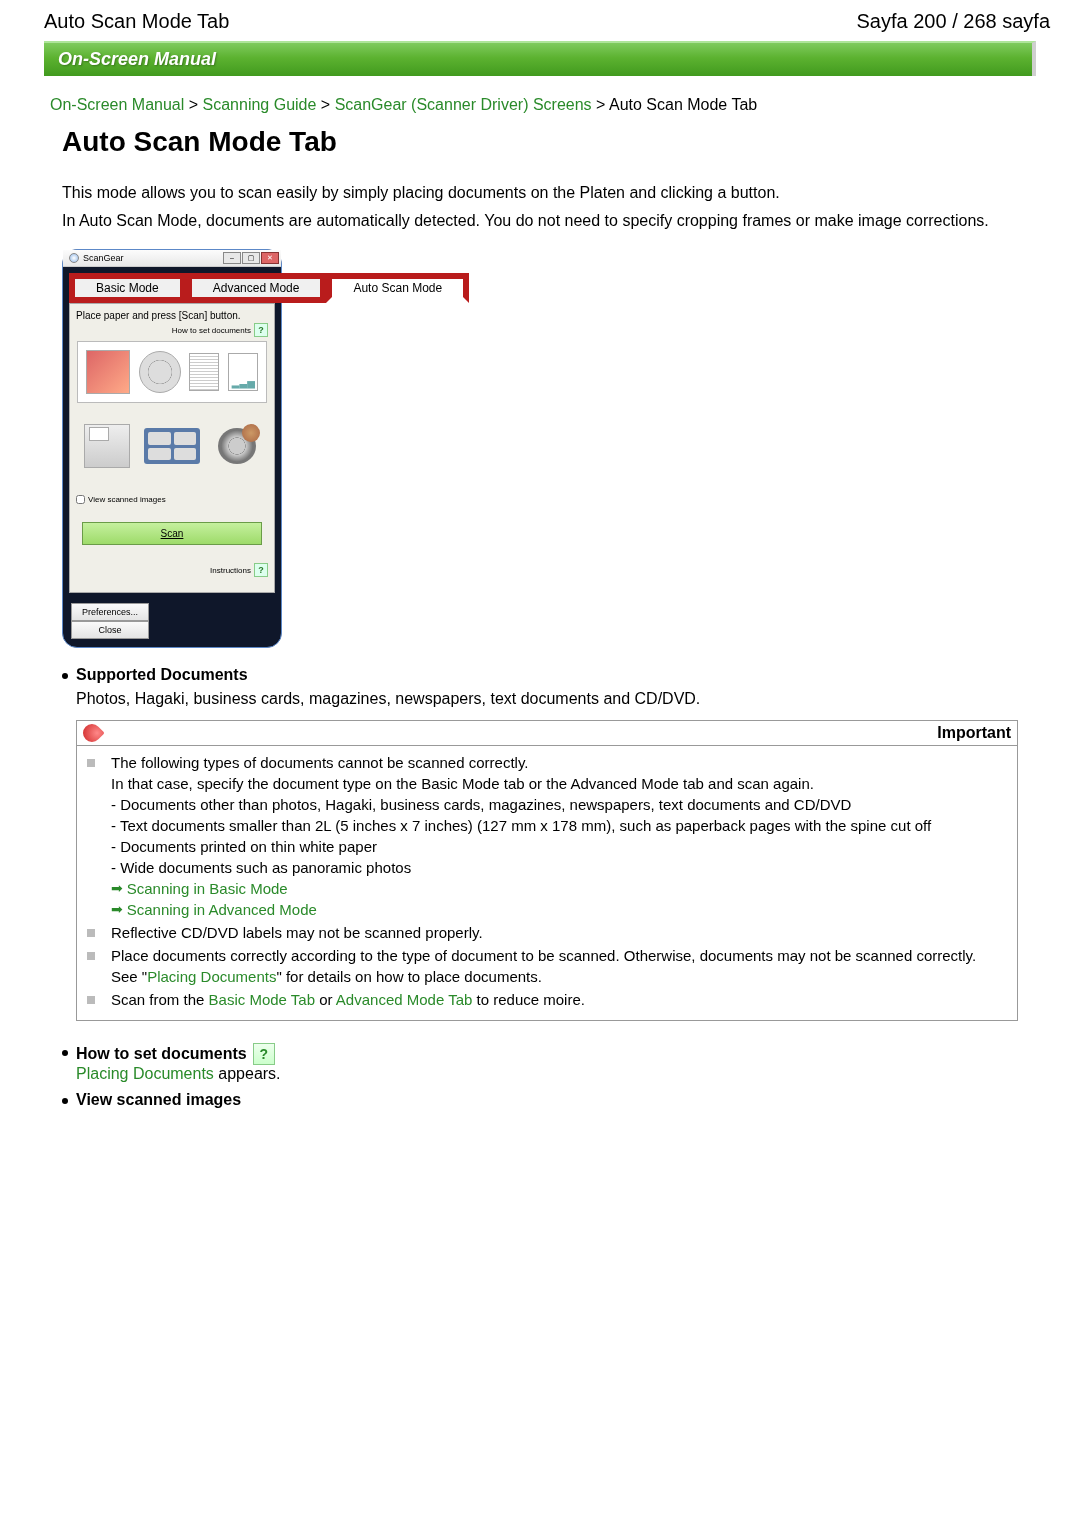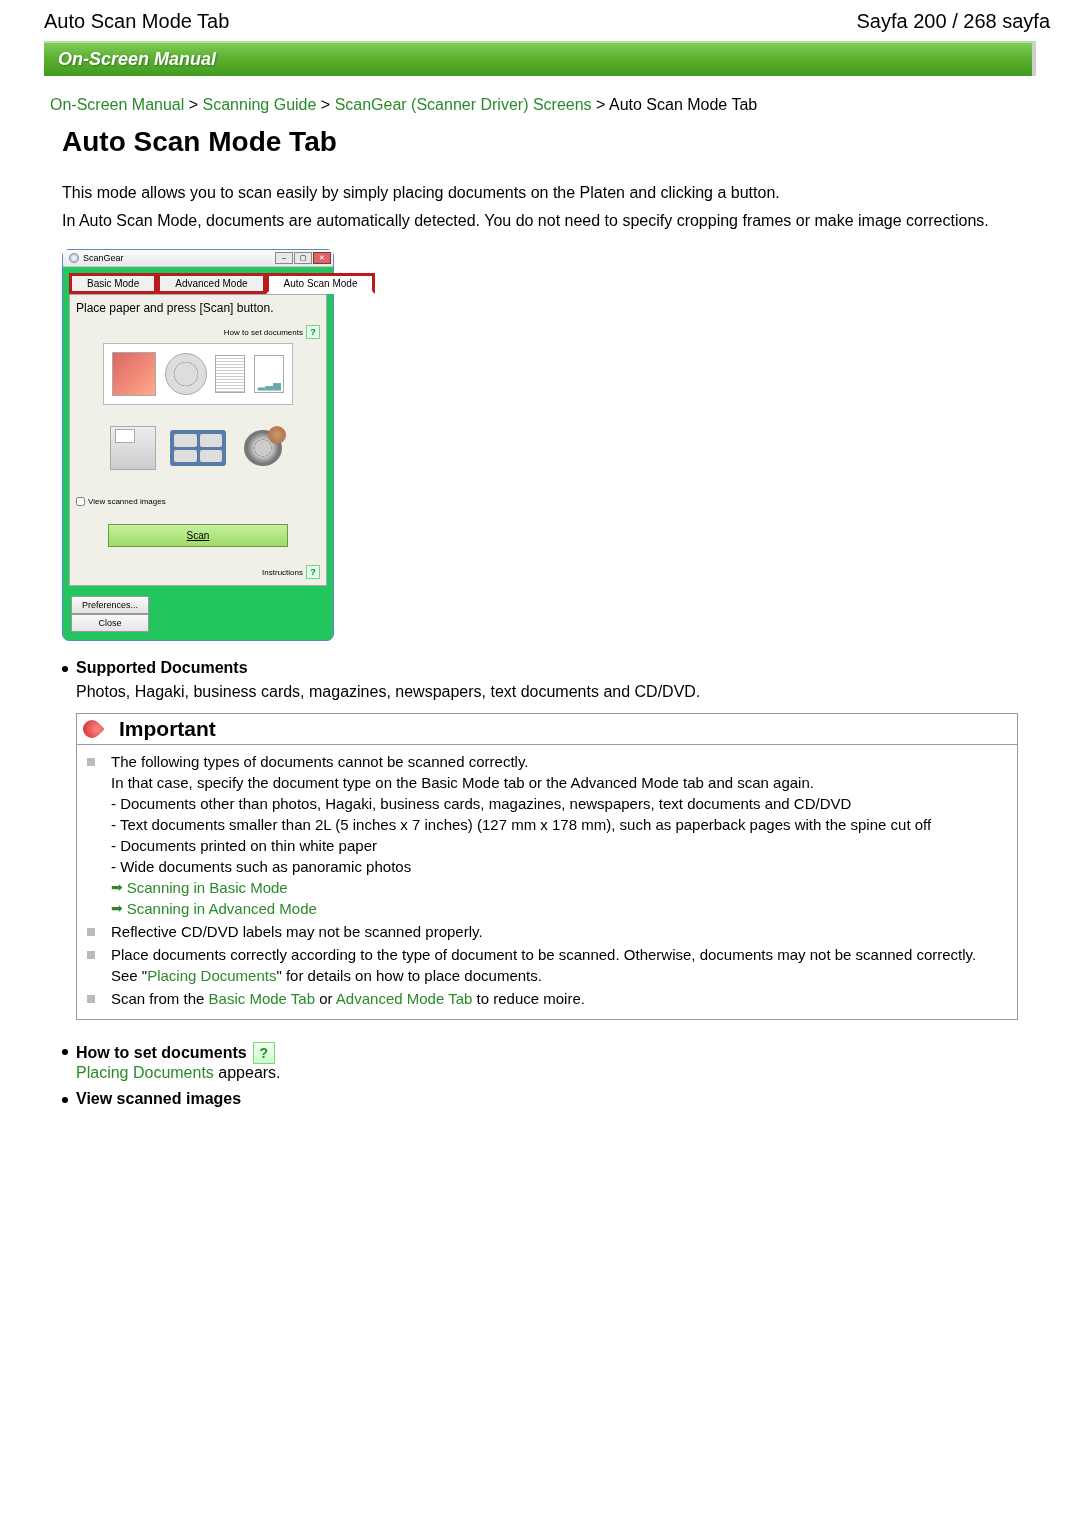--- a/index.html
+++ b/index.html
@@ -5,32 +5,32 @@
   * { box-sizing: border-box; margin: 0; padding: 0; }
   body { font-family: Arial, Helvetica, sans-serif; background: #fff; width: 1080px; }
   .top-header { display: flex; justify-content: space-between; padding: 10px 30px 8px 44px; font-size: 20px; }
   .content-wrap { padding: 0 44px; }
   .banner { background: linear-gradient(to bottom, #7fcb5e 0%, #5cb230 45%, #419a1e 100%); color: #fff; padding: 6px 14px; font-size: 18px; font-weight: bold; font-style: italic; border-top: 2px solid #aee59a; border-right: 4px solid #cfcfcf; text-shadow: 1px 1px 2px rgba(0,0,0,0.3); }
   .breadcrumb { font-size: 16px; padding: 20px 6px 12px 6px; }
   .breadcrumb a { color: #2a8a2a; text-decoration: none; }
   .page-body { padding: 0 18px; font-size: 16px; color: #000; }
   h1 { font-size: 28px; font-weight: bold; margin-bottom: 24px; }
   p { margin-bottom: 6px; line-height: 1.35; }
-  .screenshot-frame { width: 272px; margin: 18px 0 18px 0; border: 1px solid #5c88c8; border-radius: 7px; background: #22c55e; font-size: 9px; font-family: Tahoma, sans-serif; }
+  .screenshot-frame { width: 220px; margin: 18px 0 18px 0; border: 1px solid #5c88c8; border-radius: 15px; background: #0f172a; font-size: 9px; font-family: Tahoma, sans-serif; }
   .sf-title { display:flex; align-items:center; justify-content:space-between; background: linear-gradient(#fcfcfc,#e8e8e8); padding: 2px 2px 2px 6px; border-bottom: 1px solid #ccc; }
   .sf-title-left { display:flex; align-items:center; gap:4px; }
   .sf-orb { width:10px;height:10px;border-radius:50%;background:radial-gradient(#fff,#8db6e8);border:1px solid #888; }
   .sf-winbtns { display:flex; gap:1px; }
   .sf-btn { width:18px;height:12px;border:1px solid #888;background:#e8e8e8;font-size:7px;text-align:center;line-height:10px; }
   .sf-btn.close { background:#d66; color:#fff; border-color:#833; }
   .sf-tabs { display:flex; margin: 6px 6px 0 6px; }
-  .sf-tab { border:3px solid #b91c1c; padding:2px 15px; font-size:10px; background:#f0f0f0; white-space:nowrap; }
+  .sf-tab { border:6px solid #b91c1c; padding:2px 21px; font-size:12px; background:#f0f0f0; white-space:nowrap; }
   .sf-tab.active { background:#fff; border-bottom-color:#fff; }
   .sf-inner { border:1px solid #aaa; margin:0 6px 6px 6px; background:#f0efe8; padding:6px; position:relative; min-height:290px; }
-  .sf-instr { font-size:12px; margin-bottom:10px; }
+  .sf-instr { font-size:10px; margin-bottom:2px; }
   .sf-docline { text-align:right; font-size:8px; margin-bottom:4px; display:flex;justify-content:flex-end;align-items:center;gap:3px; }
   .help-icon { width:14px;height:14px;border:1px solid #8c8;background:#dfe;display:inline-flex;align-items:center;justify-content:center;font-size:9px;color:#2a7a2a;font-weight:bold; }
   .sf-thumbs { width:190px;height:62px;margin:0 auto 12px auto;border:1px solid #bbb;background:#fff;display:flex;align-items:center;justify-content:space-around;padding:4px; }
   .thumb-a { width:44px;height:44px;background:linear-gradient(135deg,#d66,#fa8);border:1px solid #aaa; }
   .thumb-b { width:42px;height:42px;background:radial-gradient(circle,#ddd 40%,#999 42%,#ddd 44%);border:1px solid #aaa;border-radius:50%; }
   .thumb-c { width:30px;height:38px;background:repeating-linear-gradient(#fff,#fff 2px,#ccc 2px,#ccc 3px);border:1px solid #aaa; }
   .thumb-d { width:30px;height:38px;background:#fff;border:1px solid #aaa;position:relative; }
   .thumb-d::after { content:"▂▃▅"; position:absolute; bottom:2px; left:3px; font-size:10px; color:#6aa; }
   .sf-thumbs2 { width:190px;height:62px;margin:0 auto 18px auto;display:flex;align-items:center;justify-content:space-around; }
   .t2a { width:46px;height:44px;background:linear-gradient(#eee,#ccc);border:1px solid #aaa;position:relative; }
@@ -45,21 +45,21 @@
   .sf-scan { width:180px;margin:18px auto;display:block;background:linear-gradient(#c5f09e,#9edb6a);border:1px solid #6a9c48;padding:5px 0;font-size:10px;text-decoration:underline; text-align:center; }
   .sf-instrline { text-align:right;font-size:8px;margin-top:16px;display:flex;justify-content:flex-end;align-items:center;gap:3px; }
   .sf-bottom { display:flex;justify-content:flex-start;padding:4px 23px 8px 8px;flex-direction:column; }
   .sf-bbtn { width:78px;border:1px solid #999;background:linear-gradient(#fafafa,#e4e4e4);font-size:9px;padding:3px 0;text-align:center; }
   .bullet-section { margin-top:10px; }
   .bullet-item { display:flex; gap:8px; margin-bottom:4px; }
   .dot { width:6px;height:6px;background:#000;border-radius:50%;margin-top:7px;flex-shrink:0; }
   .bi-body { flex:1; }
   .bi-title { font-weight:bold; margin-bottom:6px; }
   .important-box { border:1px solid #999; margin:12px 0 18px 0; padding-bottom:8px; }
-  .important-header { display:flex;align-items:center;gap:16px;padding:3px 6px;border-bottom:1px solid #999;font-weight:bold;font-size:21px; }
+  .important-header { display:flex;align-items:center;gap:22px;padding:3px 6px;border-bottom:1px solid #999;font-weight:bold;font-size:16px;justify-content:space-between; }
   .imp-icon { width:20px;height:18px;position:relative; }
   .imp-icon::before { content:"";position:absolute;width:18px;height:18px;left:0;top:0;background:radial-gradient(circle at 70% 30%,#f88,#c22);border-radius:50% 10% 50% 50%;transform:rotate(45deg); }
   .sub-list { padding:6px 10px 0 10px; font-size:15px; line-height:1.4; }
   .sub-li { display:flex; gap:16px; margin-bottom:2px; }
   .sq { width:8px;height:8px;background:#bbb;margin-top:7px;flex-shrink:0; }
   .arrow-link-row { display:flex;align-items:center;gap:4px;padding-left:16px; }
   .arrow-ico { color:#2a8a2a;font-size:14px; }
   .glink { color:#2a8a2a;text-decoration:none; }
   .howto-line { display:flex;align-items:center;gap:6px; }
   .howto-help { width:22px;height:22px;border:1px solid #8c8;background:linear-gradient(#efe,#cfc);display:inline-flex;align-items:center;justify-content:center;color:#2a8a2a;font-weight:bold;font-size:14px; }

